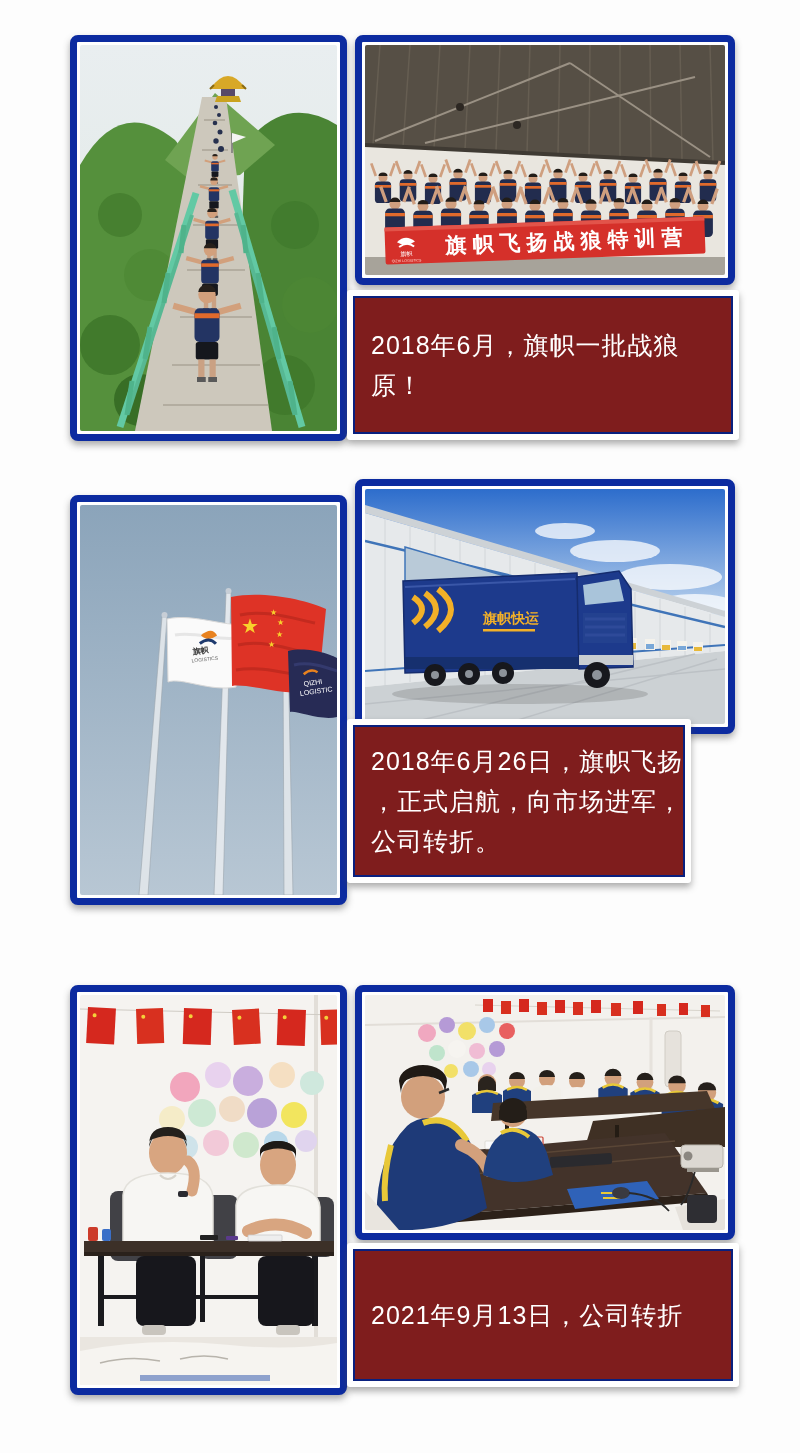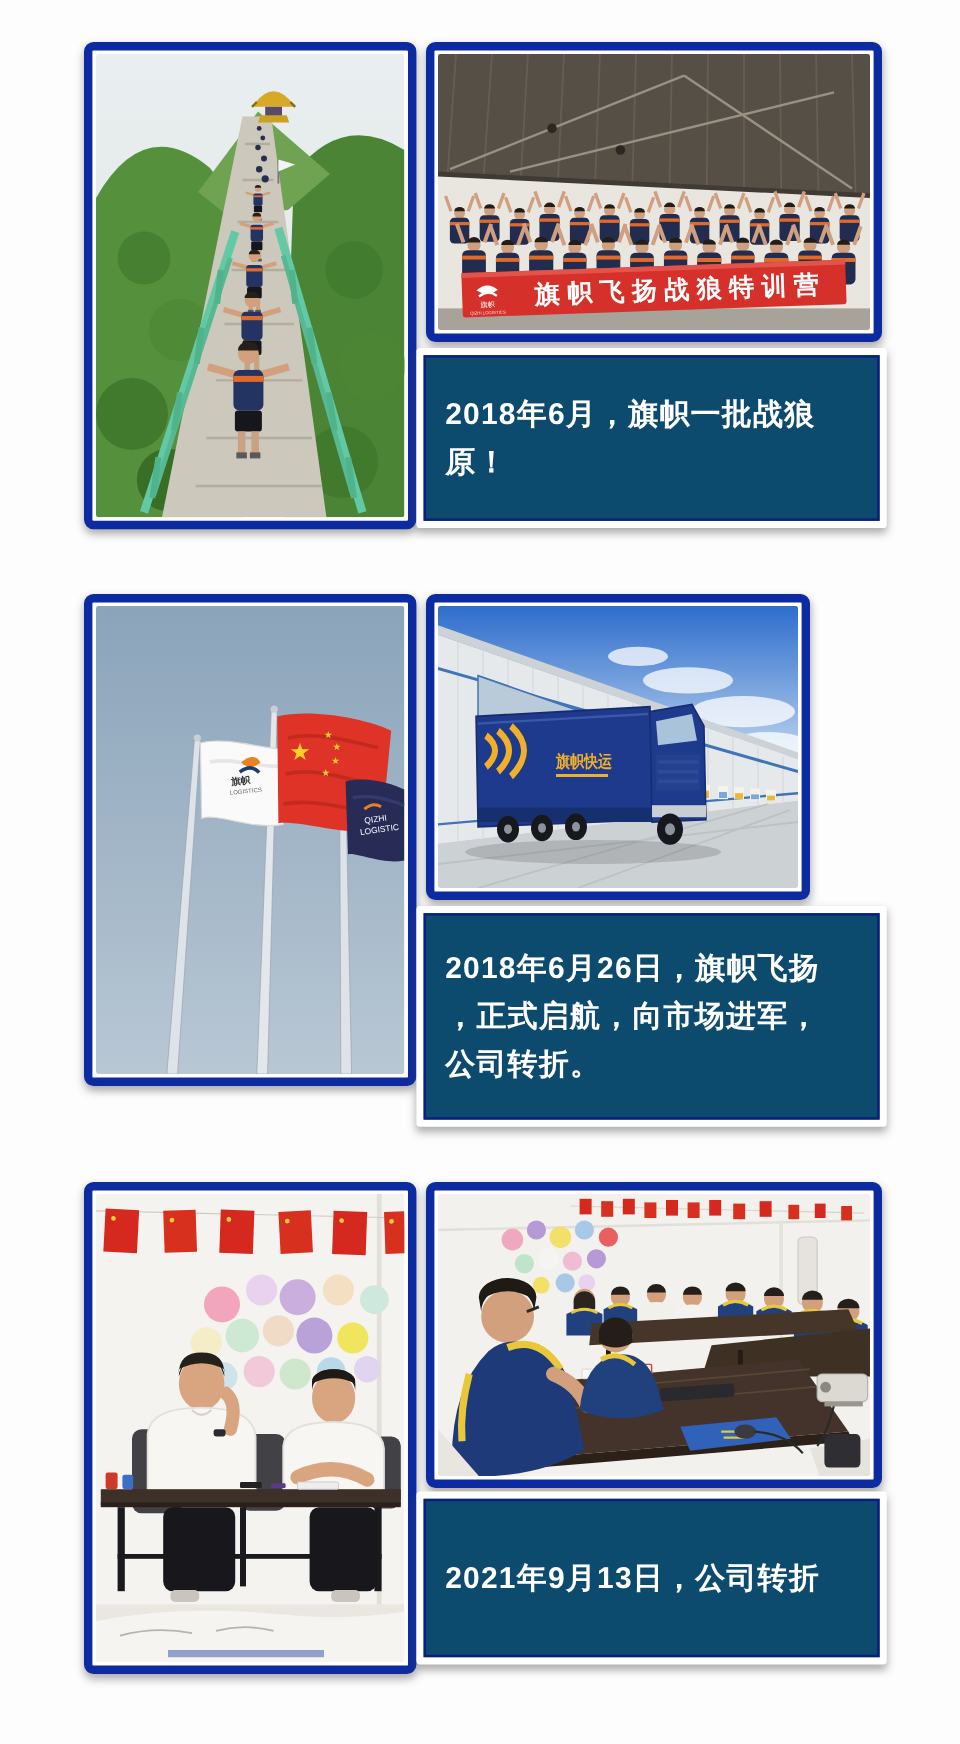--- a/index.html
+++ b/index.html
@@ -22,43 +22,43 @@
   .caption-card{
     position:absolute;
     box-sizing:border-box;
     background:#ffffff;
     padding:6px;
     border-radius:3px;
     box-shadow:0 4px 7px rgba(70,70,70,.45);
   }
   .caption-box{
     box-sizing:border-box;
-    background:#0c4a6e;
+    background:#7f1d1d;
     border:2px solid #09207f;
     color:#ffffff;
     font-size:25px;
-    font-weight:700;
+    font-weight:400;
     letter-spacing:1px;
     line-height:40px;
-    padding:24px 16px;
+    padding:14px 16px;
     display:flex;
     flex-direction:column;
     justify-content:center;
   }
   .caption-box .cap-line{display:block;white-space:nowrap;}
 
   
   #photo-r1-left {left:70px; top:35px;  width:277px; height:406px;}
   #photo-r1-right{left:355px;top:35px;  width:380px; height:250px;}
   #caption-1     {left:347px;top:290px; width:392px;}
   #caption-1 .caption-box{min-height:138px;}
 
   #photo-r2-left {left:70px; top:495px; width:277px; height:410px;}
-  #photo-r2-right{left:355px;top:495px; width:320px; height:255px;}
-  #caption-2     {left:347px;top:755px; width:392px;}
+  #photo-r2-right{left:355px;top:479px; width:380px; height:255px;}
+  #caption-2     {left:347px;top:719px; width:344px;}
   #caption-2 .caption-box{min-height:138px;}
 
   #photo-r3-left {left:70px; top:985px; width:277px; height:410px;}
   #photo-r3-right{left:355px;top:985px; width:380px; height:255px;}
   #caption-3     {left:347px;top:1243px;width:392px;}
   #caption-3 .caption-box{min-height:132px;justify-content:center;}
 </style>
 </head>
 <body>
 

